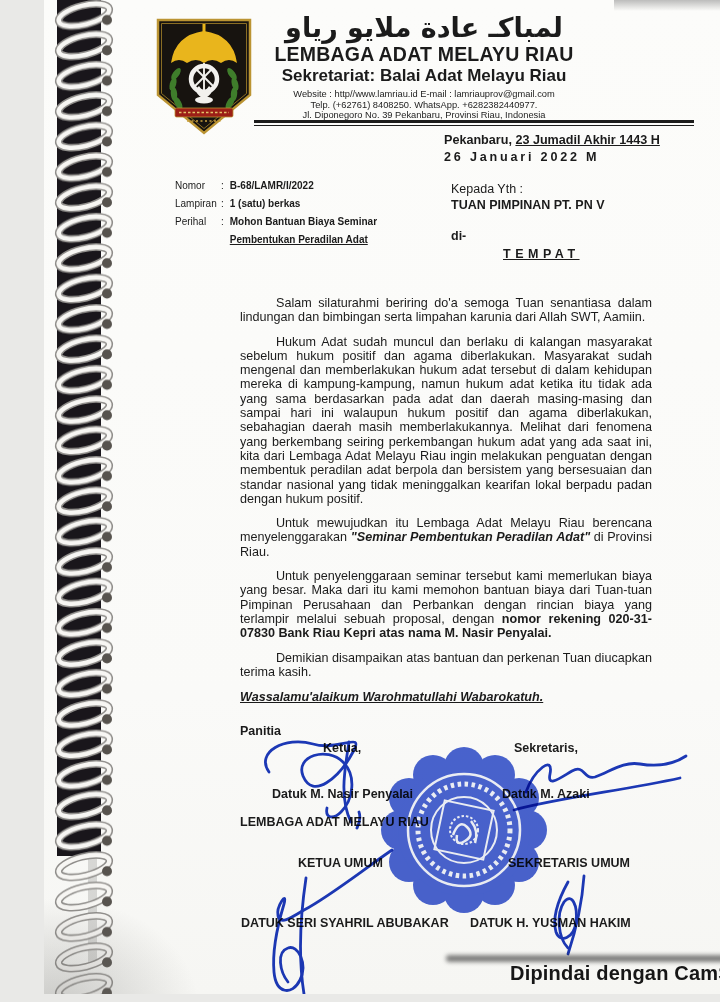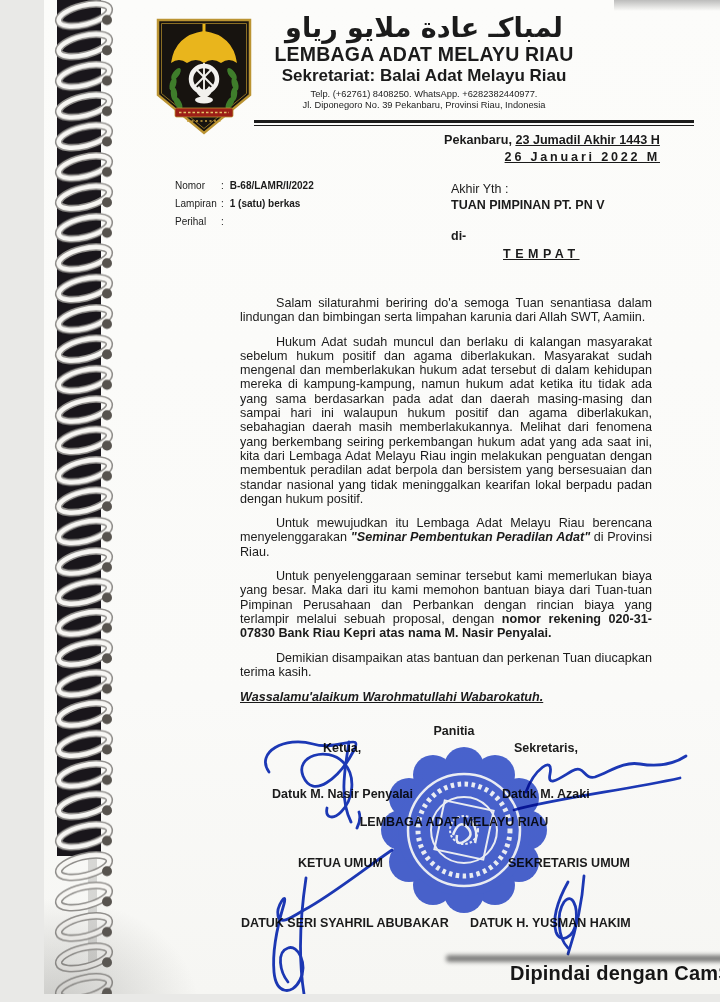--- a/index.html
+++ b/index.html
@@ -12,21 +12,21 @@
   
   .lh{left:150px;top:12px;width:460px;text-align:center;}
   .jawi{font-size:27px;font-weight:bold;line-height:1.2;font-family:"DejaVu Sans", sans-serif;}
   .org{font-size:19.5px;font-weight:bold;letter-spacing:.2px;line-height:1.05;}
   .sek{font-size:17px;font-weight:bold;margin-top:1px;}
   .contact{font-size:9.3px;line-height:10.8px;margin-top:3px;color:#232323;}
   .rule{left:210px;top:120px;width:440px;height:2px;border-top:3.5px solid #1c1c1c;border-bottom:1.5px solid #1c1c1c;}
   
   .dateline{left:400px;top:132px;width:216px;font-size:12.6px;font-weight:bold;line-height:16px;}
   .hijri{text-decoration:underline;}
-  .dl2{letter-spacing:2.8px;text-align:right;margin-top:1px;text-decoration:underline;}
+  .dl2{letter-spacing:2.8px;text-align:left;margin-top:1px;}
   
   .meta{left:131px;top:177px;font-size:10px;line-height:18px;}
   .mrow{display:flex;align-items:flex-start;}
   .mlabel{width:46px;flex:none;}
   .mcolon{flex:none;}
   .mval{margin-left:6px;font-weight:600;}
   .perihal-l1{font-weight:bold;}
   .perihal-l2{font-weight:bold;text-decoration:underline;}
   
   .recipient{left:407px;top:181px;font-size:12.5px;line-height:16px;}
@@ -35,21 +35,21 @@
   .r-tempat{margin-top:2px;margin-left:52px;font-weight:bold;letter-spacing:4.5px;text-decoration:underline;width:fit-content;}
   
   .body-block{left:196px;top:296px;width:412px;font-size:12.6px;line-height:14.3px;text-align:justify;}
   .sal{font-weight:bold;font-style:italic;margin:0 0 10px 0;}
   p.bp{margin:0 0 10px 0;text-indent:36px;}
   .close-sal{font-weight:bold;font-style:italic;margin:11px 0 0 0;text-decoration:underline;}
   .rt-b{font-weight:bold;}
   .rt-bi{font-weight:bold;font-style:italic;}
   
   .sigtxt{font-size:12.5px;font-weight:bold;white-space:nowrap;}
-  .ctr{width:412px;left:204px;text-align:center;}
+  .ctr{width:412px;left:196px;text-align:left;}
   
   .ink-layer{left:0;top:0;mix-blend-mode:multiply;pointer-events:none;}
   .stamp{left:333px;top:743px;mix-blend-mode:multiply;opacity:.85;pointer-events:none;}
   .scan-shadow{left:402px;top:955px;width:320px;height:7px;background:rgba(45,45,45,.6);filter:blur(2px);border-radius:3px;}
   .scan-label{left:466px;top:962px;font-size:20px;font-weight:600;letter-spacing:.2px;color:#161616;white-space:nowrap;}
   .corner-tr{right:0;top:0;width:150px;height:11px;background:linear-gradient(180deg,rgba(125,125,125,.5),rgba(255,255,255,0));}
   .corner-bl{left:0;bottom:0;width:160px;height:100px;background:radial-gradient(ellipse at 8% 112%,rgba(110,110,108,.32),rgba(255,255,255,0) 68%);}
   .binding{left:0;top:0;}
 </style>
 </head>
@@ -83,20 +83,21 @@
     <rect x="24" y="92" width="58" height="9" rx="1.5" stroke="#bb9433" stroke-width="0.8" fill="#9c1f17"></rect>
     <line x1="28" y1="96.5" x2="78" y2="96.5" stroke="#e3c36a" stroke-width="1.4" stroke-dasharray="2.5 2"></line>
     <line x1="36" y1="105" x2="70" y2="105" stroke="#caa23f" stroke-width="1.6" stroke-dasharray="2 2.5"></line>
   </svg>
 
   <div class="abs lh">
     <div class="jawi">لمباكـ عادة ملايو رياو</div>
     <div class="org">LEMBAGA ADAT MELAYU RIAU</div>
     <div class="sek">Sekretariat: Balai Adat Melayu Riau</div>
     <div class="contact">
+      <div>Website : http//www.lamriau.id   E-mail : lamriauprov@gmail.com</div>
       <div>Telp. (+62761) 8408250.  WhatsApp. +6282382440977.</div>
       <div>Jl. Diponegoro No. 39 Pekanbaru, Provinsi Riau, Indonesia</div>
     </div>
   </div>
   <div class="abs rule"></div>
 
   <div class="abs dateline">
     <div><span>Pekanbaru,</span> <span class="hijri">23 Jumadil Akhir 1443 H</span></div>
     <div class="dl2">26 Januari 2022 M</div>
   </div>
@@ -108,25 +109,29 @@
         <span class="mval">B-68/LAMR/I/2022</span>
     </div>
     <div class="mrow">
       <span class="mlabel">Lampiran</span>
         <span class="mcolon">:</span>
         <span class="mval">1 (satu) berkas</span>
     </div>
     <div class="mrow">
       <span class="mlabel">Perihal</span>
         <span class="mcolon">:</span>
+      <span class="mval">
+        <div class="perihal-l1">Mohon Bantuan Biaya Seminar</div>
+        <div class="perihal-l2">Pembentukan Peradilan Adat</div>
+      </span>
     </div>
   </div>
 
   <div class="abs recipient">
-    <div>Akhir Yth :</div>
+    <div>Kepada Yth :</div>
     <div class="r-name">TUAN PIMPINAN PT. PN V</div>
     <div class="r-di">di-</div>
     <div class="r-tempat">TEMPAT</div>
   </div>
 
   <div class="abs body-block">
     <p class="bp">Salam silaturahmi beriring do'a semoga Tuan senantiasa dalam lindungan dan bimbingan serta limpahan karunia dari Allah SWT, Aamiin.</p>
     <p class="bp">Hukum Adat sudah muncul dan berlaku di kalangan masyarakat sebelum hukum positif dan agama diberlakukan. Masyarakat sudah mengenal dan memberlakukan hukum adat tersebut di dalam kehidupan mereka di kampung-kampung, namun hukum adat ketika itu tidak ada yang sama berdasarkan pada adat dan daerah masing-masing dan sampai hari ini walaupun hukum positif dan agama diberlakukan, sebahagian daerah masih memberlakukannya. Melihat dari fenomena yang berkembang seiring perkembangan hukum adat yang ada saat ini, kita dari Lembaga Adat Melayu Riau ingin melakukan penguatan dengan membentuk peradilan adat berpola dan bersistem yang bersesuaian dan standar nasional yang tidak meninggalkan kearifan lokal berpadu padan dengan hukum positif.</p>
     <p class="bp"><span>Untuk mewujudkan itu Lembaga Adat Melayu Riau berencana menyelenggarakan </span><span class="rt-bi">"Seminar Pembentukan Peradilan Adat"</span><span> di Provinsi Riau.</span></p>
     <p class="bp"><span>Untuk penyelenggaraan seminar tersebut kami memerlukan biaya yang besar. Maka dari itu kami memohon bantuan biaya dari Tuan-tuan Pimpinan Perusahaan dan Perbankan dengan rincian biaya yang terlampir melalui sebuah proposal, dengan </span><span class="rt-b">nomor rekening 020-31-07830 Bank Riau Kepri atas nama M. Nasir Penyalai.</span></p>

